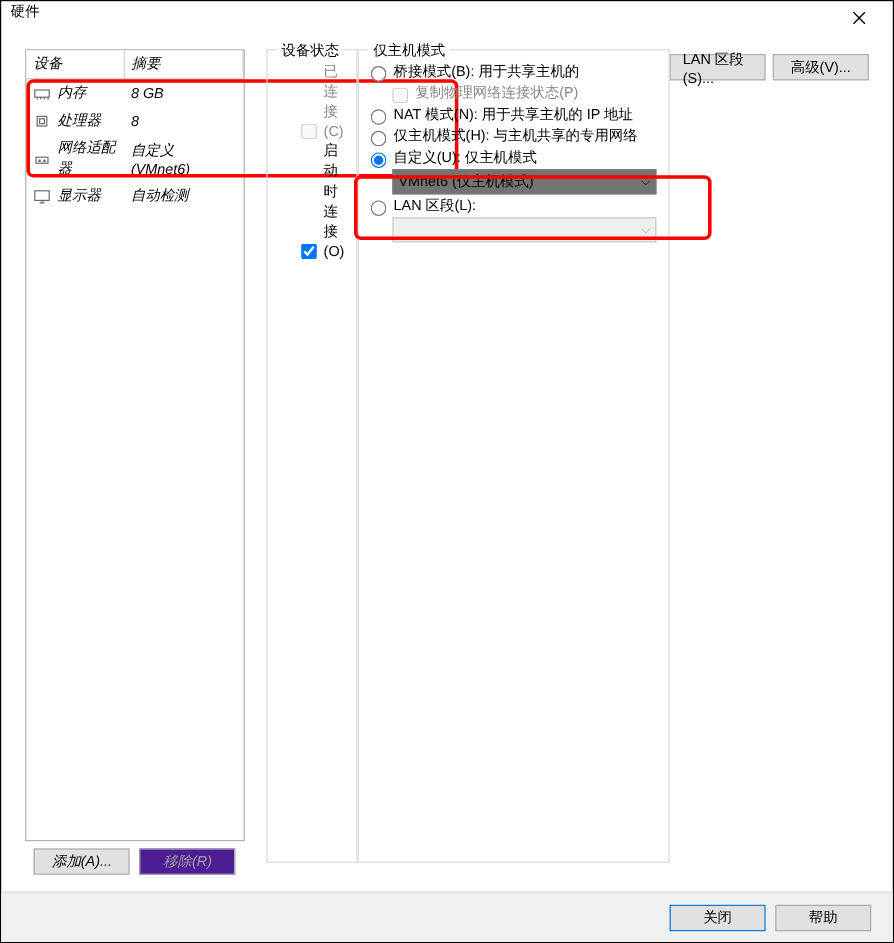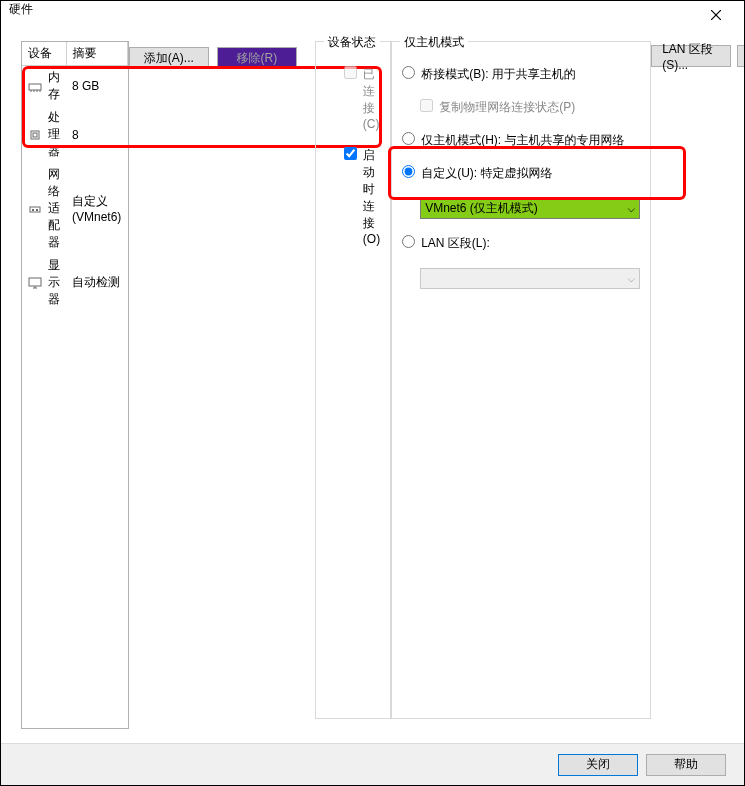--- a/index.html
+++ b/index.html
@@ -3,41 +3,41 @@
 <meta charset="utf-8">
 <style>
 * { box-sizing: border-box; margin: 0; padding: 0; font-family: "Microsoft YaHei", "Segoe UI", sans-serif; font-size: 12px; }
 body { background: #fff; width: 745px; height: 786px; border: 1px solid #000; position: relative; }
 .titlebar { height: 30px; display: flex; align-items: flex-start; padding: 0 8px; }
 .titlebar .title { flex: 1; }
 .titlebar .close { width: 40px; height: 28px; display: flex; align-items: center; justify-content: center; cursor: pointer; }
 .titlebar .close svg { width: 10px; height: 10px; }
 .content { position: absolute; top: 30px; left: 0; right: 0; bottom: 46px; padding: 10px 20px 10px 20px; display: flex; gap: 18px; }
 
-.left { width: 362px; display: flex; flex-direction: row; }
+.left { width: 362px; display: flex; flex-direction: column; font-style: italic; }
 .device-list { flex: 1; border: 1px solid #b0b0b0; background: #fff; position: relative; }
 .device-list table { width: 100%; border-collapse: collapse; }
 .device-list th { text-align: left; font-weight: normal; background: #fff; border-bottom: 1px solid #d0d0d0; border-right: 1px solid #d0d0d0; padding: 3px 6px; }
 .device-list td { padding: 3px 6px; }
 .device-list td.iconcell { width: 16px; padding-right: 0; }
 .dev-icon { width: 14px; height: 12px; display: inline-block; vertical-align: middle; }
 .dev-icon svg { width: 14px; height: 12px; }
 .red-box1 { position: absolute; border: 3px solid #ff0000; border-radius: 6px; pointer-events: none; top: 24px; left: 0px; width: 360px; height: 82px; }
 
 .belowlist { margin-top: 6px; display: flex; gap: 8px; justify-content: center; }
 .btn { background: #e1e1e1; border: 1px solid #adadad; padding: 2px 10px; min-width: 80px; height: 22px; display: inline-flex; align-items: center; justify-content: center; cursor: pointer; }
 .btn.disabled { color: #a0a0a0; background: #4c1d95; cursor: default; }
 
 .right { flex: 1; display: flex; }
 .group { border: 1px solid #d9d9d9; padding: 8px 10px 12px 10px; margin-bottom: 10px; position: relative; }
 .group-title { position: absolute; top: -8px; left: 8px; background: #fff; padding: 0 4px; }
-.row { display: flex; align-items: flex-start; margin: 16px 0; }
+.row { display: flex; align-items: flex-end; margin: 1px 0; }
 .row input[type=checkbox], .row input[type=radio] { margin-right: 6px; }
 .indent { margin-left: 18px; }
-.select { width: 220px; height: 21px; border: 1px solid #7a7a7a; background: #84cc16; padding: 0 4px; display: flex; align-items: center; justify-content: space-between; cursor: pointer; }
+.select { width: 220px; height: 21px; border: 1px solid #7a7a7a; background: #737373; padding: 0 4px; display: flex; align-items: center; justify-content: space-between; cursor: pointer; }
 .select.disabled { background: #efefef; color: #a0a0a0; border-color: #c8c8c8; }
 .select .arrow { font-size: 10px; }
 .smalllabel.disabled { color: #888; }
 .red-box2 { position: absolute; border: 3px solid #ff0000; border-radius: 6px; pointer-events: none; }
 .right-buttons { margin-top: 4px; display: flex; gap: 6px; justify-content: flex-end; }
 
 .footer { position: absolute; bottom: 0; left: 0; right: 0; height: 42px; border-top: 1px solid #dcdcdc; background: #f0f0f0; display: flex; align-items: center; justify-content: flex-end; padding-right: 18px; gap: 8px; }
 .footer .btn.primary { border: 1px solid #0078d7; align-items: center; }
 </style>
 </head>
@@ -134,25 +134,29 @@
       <div class="row">
         <input type="radio" name="net" style="">
         <span>桥接模式(B): 用于共享主机的</span>
       </div>
       <div class="row indent">
         <input type="checkbox" disabled="" style="">
         <span class="smalllabel disabled">复制物理网络连接状态(P)</span>
       </div>
       <div class="row">
         <input type="radio" name="net" style="">
+        <span>NAT 模式(N): 用于共享主机的 IP 地址</span>
+      </div>
+      <div class="row">
+        <input type="radio" name="net" style="">
         <span>仅主机模式(H): 与主机共享的专用网络</span>
       </div>
       <div class="row">
         <input type="radio" name="net" checked="" style="">
-        <span>自定义(U): 特定虚拟网络</span>
+        <span>自定义(U): 仅主机模式</span>
       </div>
       <div class="row indent">
         <div class="select">
           <span>VMnet6 (仅主机模式)</span>
           <span class="arrow">⌵</span>
         </div>
       </div>
       <div class="row">
         <input type="radio" name="net" style="">
         <span>LAN 区段(L):</span>

